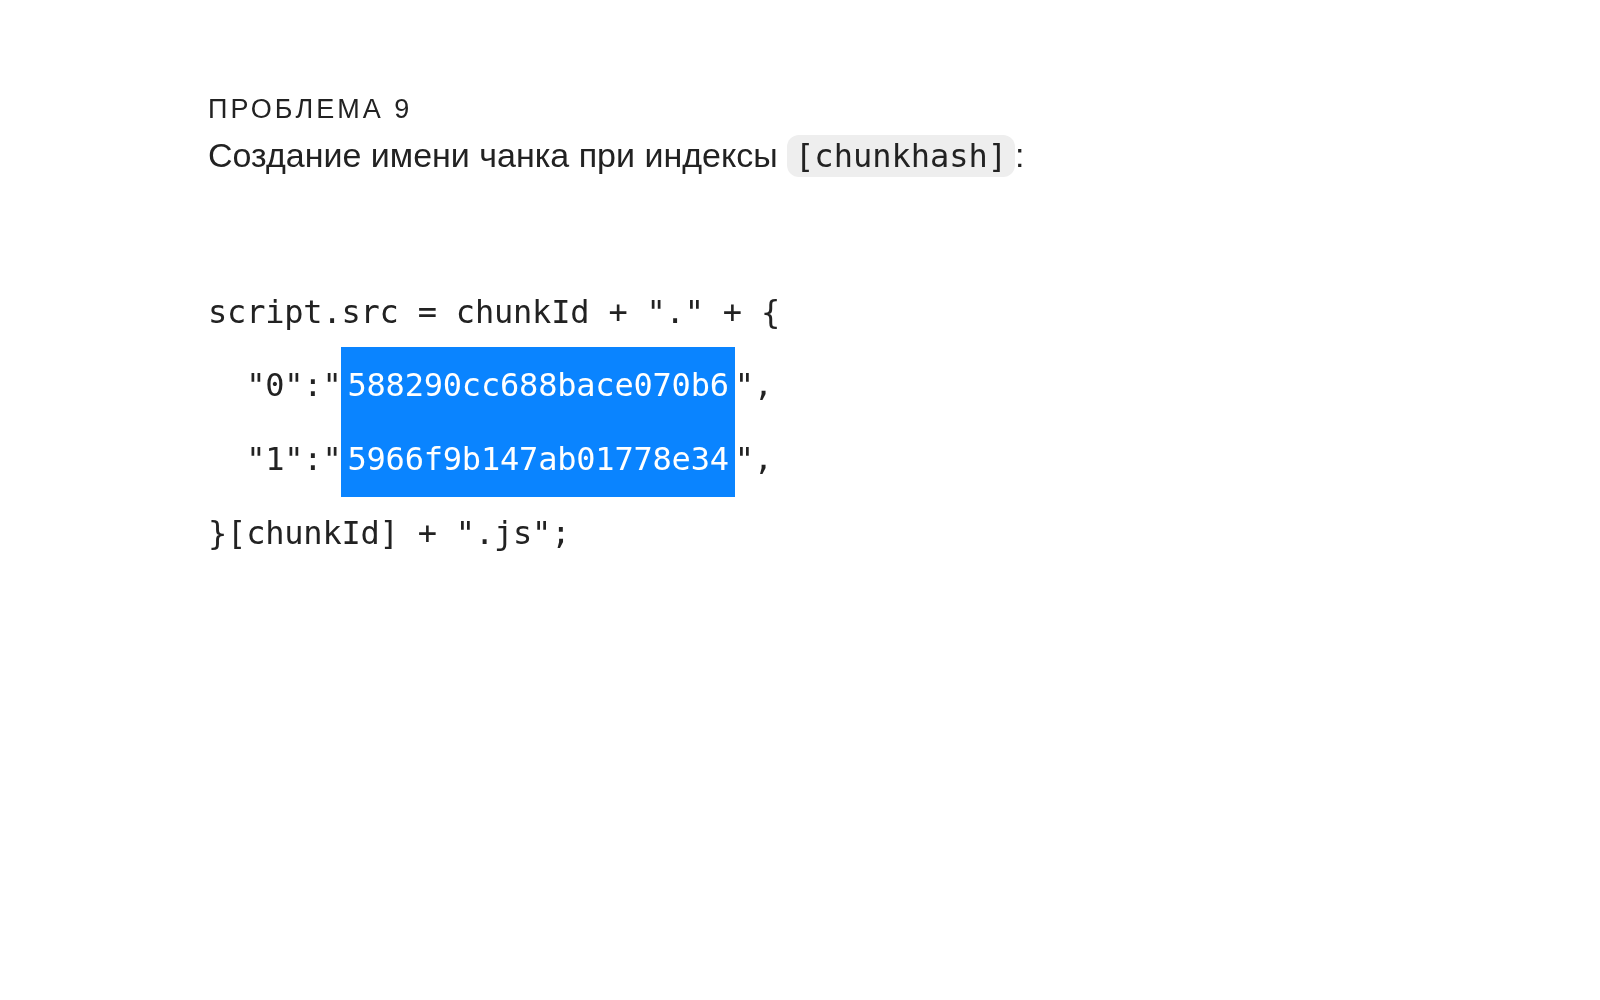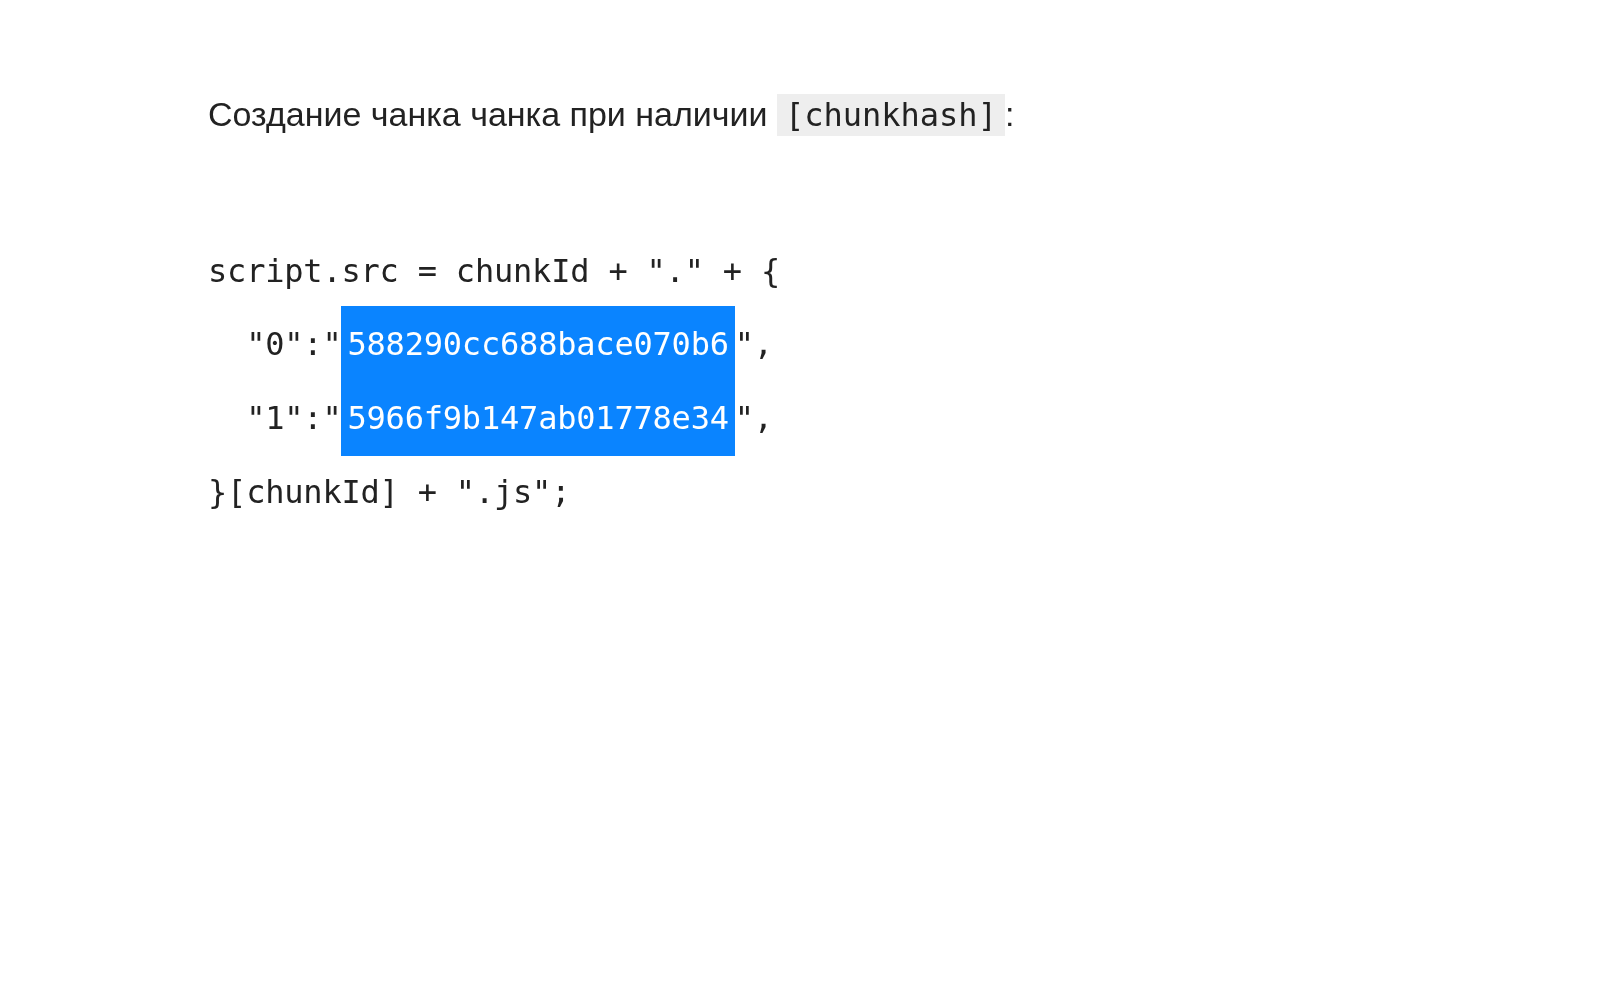--- a/index.html
+++ b/index.html
@@ -39,21 +39,21 @@
     font-size: 34px;
     font-weight: 400;
     color: #222;
     margin-bottom: 100px;
     line-height: 1.2;
   }
   .lead .chip {
     font-family: "Menlo", "Consolas", "DejaVu Sans Mono", monospace;
     background: #eeeeee;
     padding: 2px 8px;
-    border-radius: 0;
+    border-radius: 12px;
     font-size: 32px;
     letter-spacing: 0px;
   }
   .code {
     font-family: "Menlo", "Consolas", "DejaVu Sans Mono", monospace;
     font-size: 32px;
     line-height: 2.3;
     color: #222;
     white-space: pre;
     letter-spacing: -0.2px;
@@ -62,24 +62,25 @@
     background: #0a84ff;
     color: #ffffff;
     padding: 19px 6px;
   }
 </style>
 </head>
 <body>
 
 <div class="slide">
 
+  <div class="eyebrow">ПРОБЛЕМА 9</div>
 
 
   <div class="lead">
-    <span>Создание чанка чанка при наличии </span><span class="chip">[chunkhash]</span><span>:</span>
+    <span>Создание имени чанка при индексы </span><span class="chip">[chunkhash]</span><span>:</span>
   </div>
 
   <div class="code"><span>script.src = chunkId + "." + {</span>
 <span>  "0":"</span><span class="hl">588290cc688bace070b6</span><span>",</span>
 <span>  "1":"</span><span class="hl">5966f9b147ab01778e34</span><span>",</span>
 <span>}[chunkId] + ".js";</span></div>
 
 </div>
 
 </body></html>

